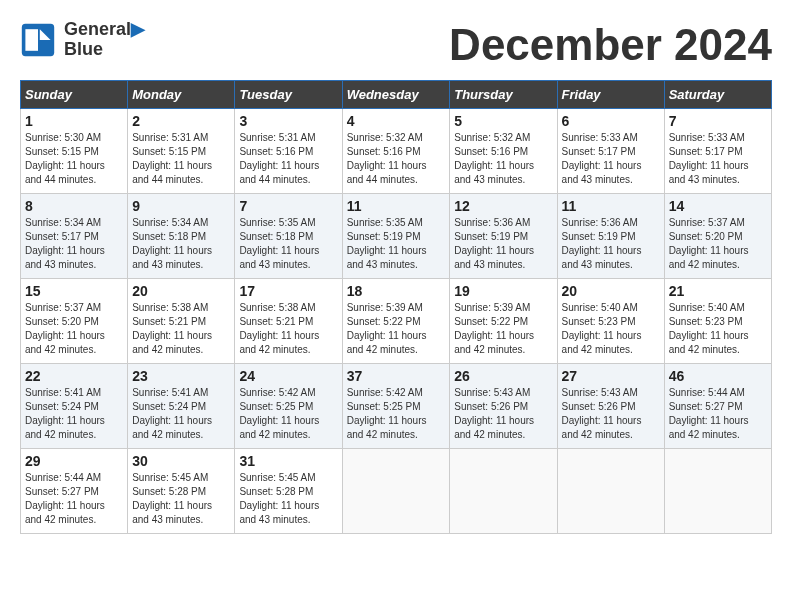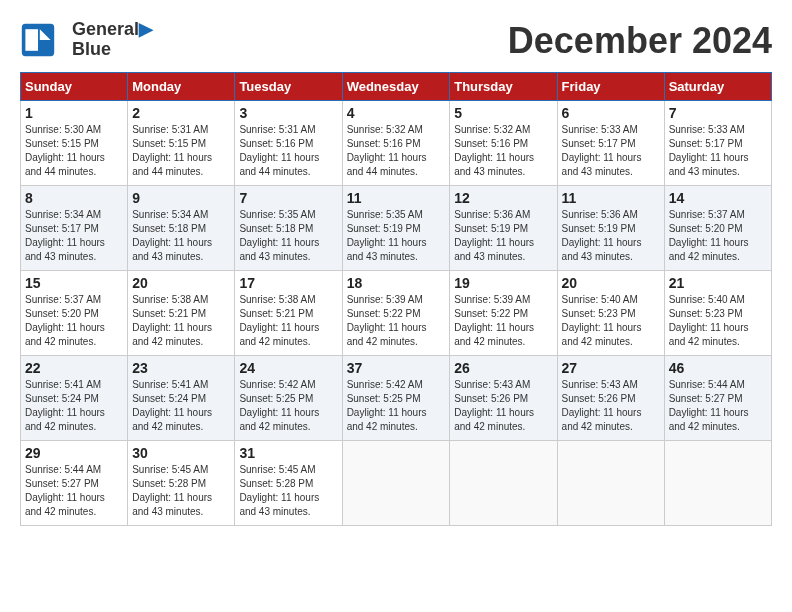--- a/index.html
+++ b/index.html
@@ -12,60 +12,61 @@
     }
     .header-container {
       display: flex;
       justify-content: space-between;
       align-items: flex-start;
       margin-bottom: 10px;
     }
     .logo {
       display: flex;
       align-items: center;
-      gap: 16px;
+      gap: 8px;
     }
     .logo-text {
       font-size: 18px;
       font-weight: bold;
       color: #333;
       line-height: 1.1;
     }
     .logo-text span {
       color: #1a6bb5;
     }
     .logo-icon {
       width: 36px;
       height: 36px;
     }
     .title-block {
       text-align: right;
     }
     .month-title {
-      font-size: 36px;
+      font-size: 44px;
       font-weight: bold;
       color: #333;
     }
     .location-title {
       font-size: 16px;
       color: #555;
     }
     table {
       width: 100%;
       border-collapse: collapse;
       font-size: 11px;
     }
     thead tr th {
-      background-color: #b91c1c;
+      background-color: #404040;
       color: #fff;
       padding: 6px 4px;
       text-align: left;
       font-size: 13px;
       font-weight: bold;
       border: 1px solid #2a6db5;
+      font-style: italic;
     }
     tbody tr {
       background: #fff;
     }
     tbody tr:nth-child(even) {
       background: #f0f4f8;
     }
     tbody td {
       vertical-align: top;
       padding: 4px 4px 6px 4px;

